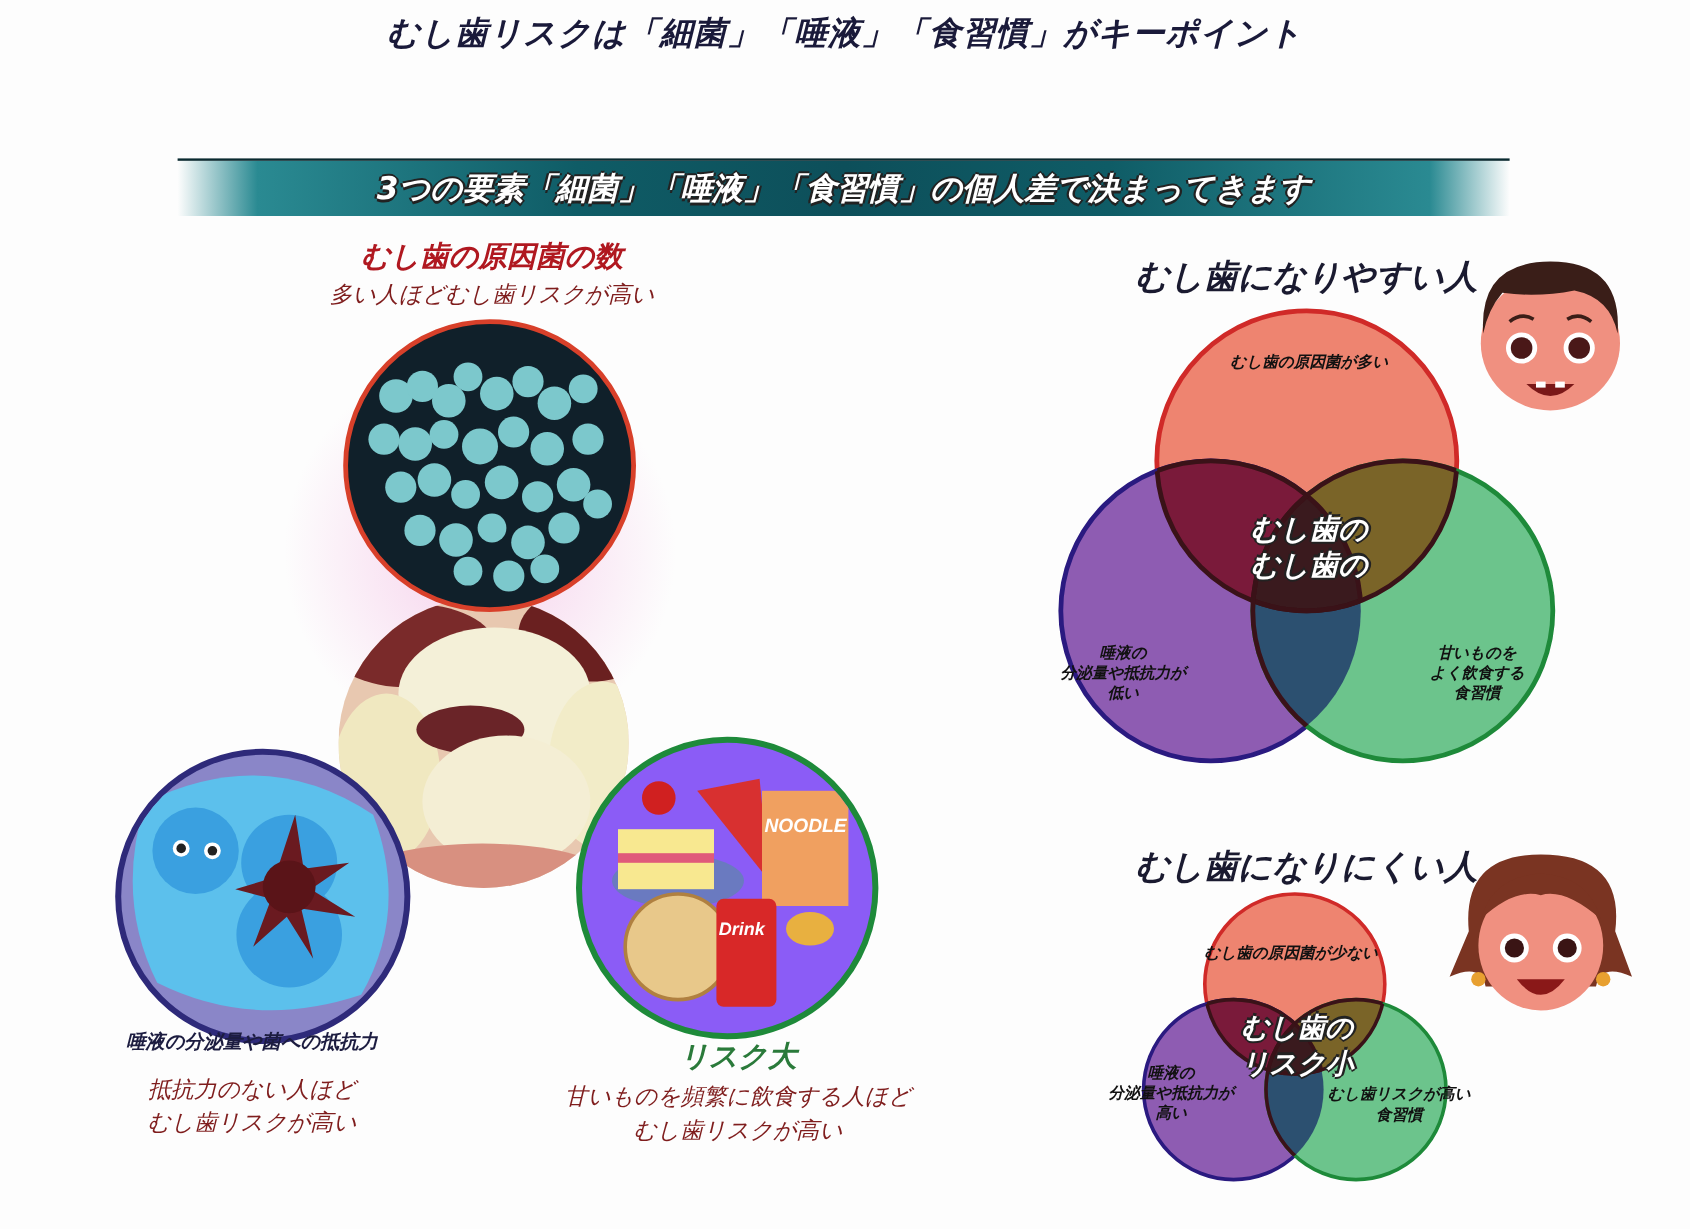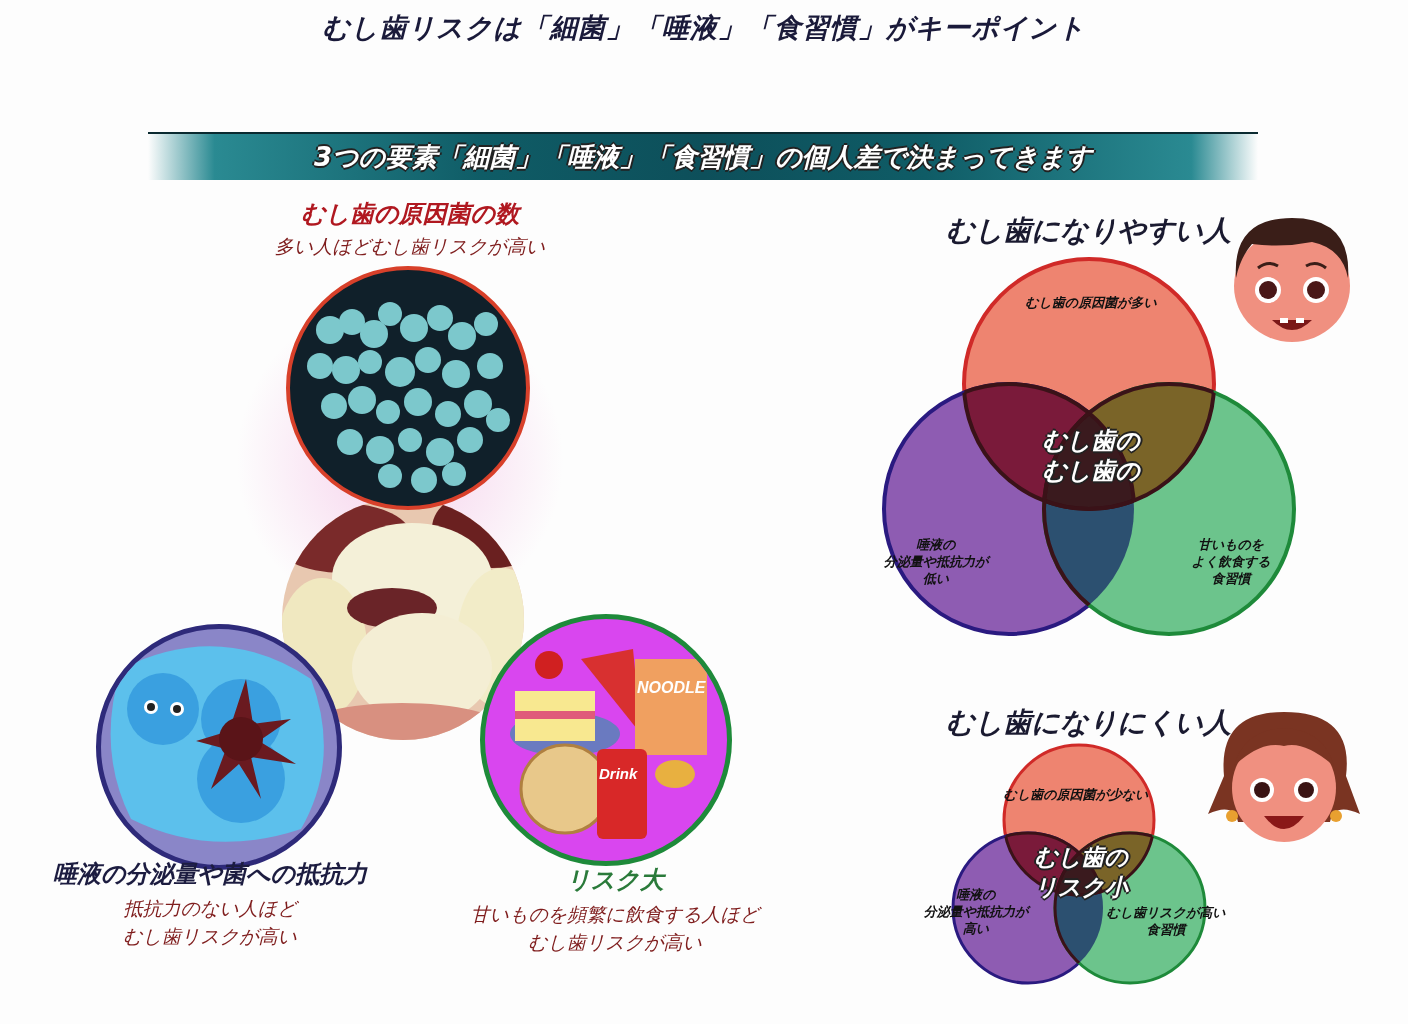--- a/index.html
+++ b/index.html
@@ -16,21 +16,21 @@
     left:148px; top:132px; width:1110px; height:46px;
     background:linear-gradient(90deg, rgba(255,255,255,0) 0%, #2a8a92 6%, #0f5c66 30%, #0d4f5a 50%, #0f5c66 70%, #2a8a92 94%, rgba(255,255,255,0) 100%);
     border-top:2px solid #0a2a30;
   }
   .banner-text {
     position:absolute; left:0; top:6px; width:100%; text-align:center;
     font-size:26px; font-weight:bold; color:#fff;
     text-shadow: -2px 0 #222, 2px 0 #222, 0 -2px #222, 0 2px #222;
   }
   .h-red { color:#b01820; font-size:24px; font-weight:bold; text-align:center; }
-  .h-navy { color:#1c1c40; font-size:24px; font-weight:bold; text-align:center; }
+  .h-navy { color:#1c1c40; font-size:16px; font-weight:bold; text-align:center; }
   .h-green { color:#2a7a3a; font-size:24px; font-weight:bold; text-align:center; }
   .sub { font-size:19px; text-align:center; color:#7f1d1d; line-height:28px; }
   .circle { border-radius:50%; overflow:hidden; }
   .venn-title { font-size:28px; font-weight:bold; color:#1a1a30; }
   .vlabel { font-size:13px; font-weight:bold; color:#111; text-align:center; line-height:17px; }
   .center-text {
     color:#fff; font-weight:bold; text-align:center;
     text-shadow:-2px 0 #222,2px 0 #222,0 -2px #222,0 2px #222;
   }
 </style>
@@ -109,21 +109,21 @@
     <circle cx="76" cy="80" r="7" fill="#fff"></circle>
       <circle cx="76" cy="80" r="4" fill="#222"></circle>
     <polygon points="145,50 152,95 190,90 158,112 195,135 150,128 160,170 138,135 110,160 125,120 95,112 128,102" fill="#6a1a20"></polygon>
     <circle cx="140" cy="110" r="22" fill="#5a1418"></circle>
   </svg>
 </div>
 <div class="abs h-navy" style="left:20px; top:858px; width:380px;">唾液の分泌量や菌への抵抗力</div>
 <div class="abs sub" style="left:20px; top:894px; width:380px;">抵抗力のない人ほど</div>
 <div class="abs sub" style="left:20px; top:922px; width:380px;">むし歯リスクが高い</div>
 
-<div class="abs circle" style="left:480px; top:614px; width:242px; height:242px; border:5px solid #1e8a3a; background:#d946ef;">
+<div class="abs circle" style="left:480px; top:614px; width:242px; height:242px; border:5px solid #1e8a3a; background:#8b5cf6;">
   <svg width="242" height="242" viewBox="0 0 242 242">
     <ellipse cx="80" cy="115" rx="55" ry="22" fill="#6a7ac0"></ellipse>
     <rect x="30" y="72" width="80" height="50" fill="#f8e890"></rect>
     <rect x="30" y="92" width="80" height="8" fill="#e05a7a"></rect>
     <circle cx="64" cy="46" r="14" fill="#d02020"></circle>
     <polygon points="96,40 148,30 156,115" fill="#d83030"></polygon>
     <rect x="150" y="40" width="72" height="96" fill="#f0a060"></rect>
     <text x="152" y="74" font-size="16" font-weight="bold" fill="#fff" font-family="Liberation Sans, sans-serif">NOODLE</text>
     <circle cx="80" cy="170" r="44" fill="#e8c88a" stroke="#b08040" stroke-width="3"></circle>
     <rect x="112" y="130" width="50" height="90" rx="6" fill="#d82828"></rect>

